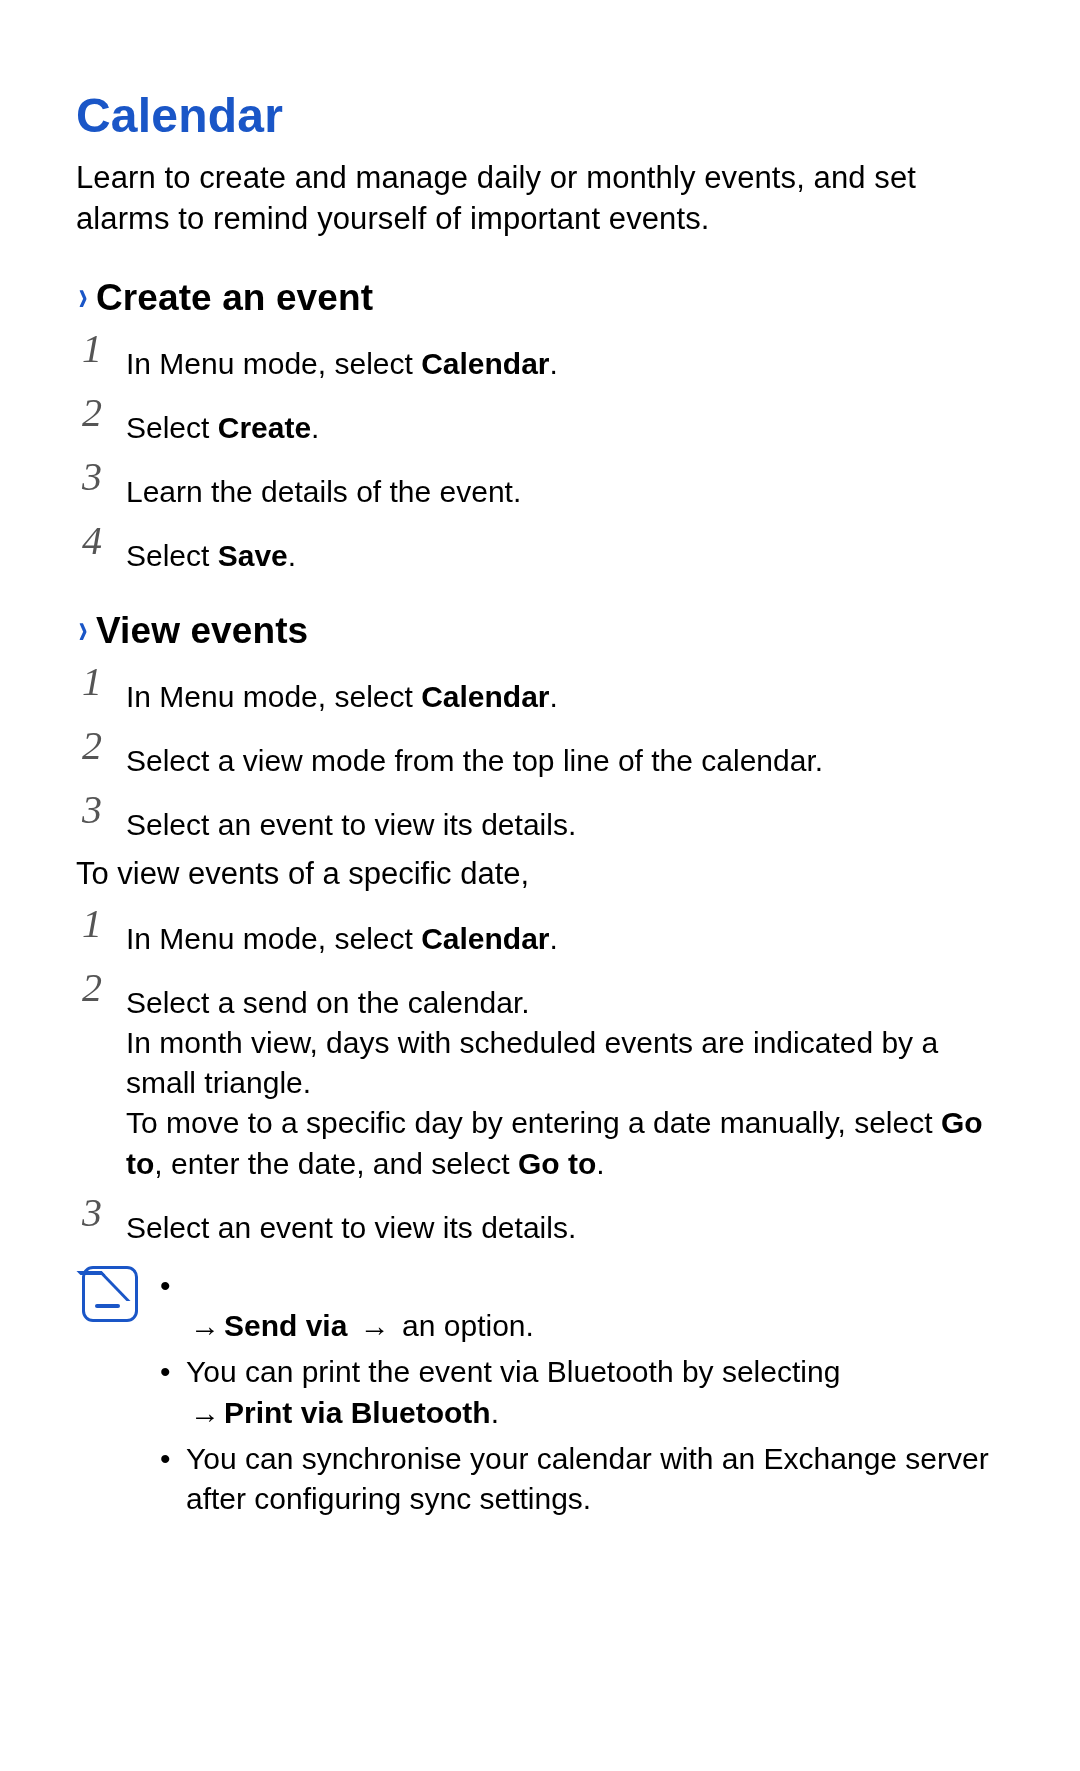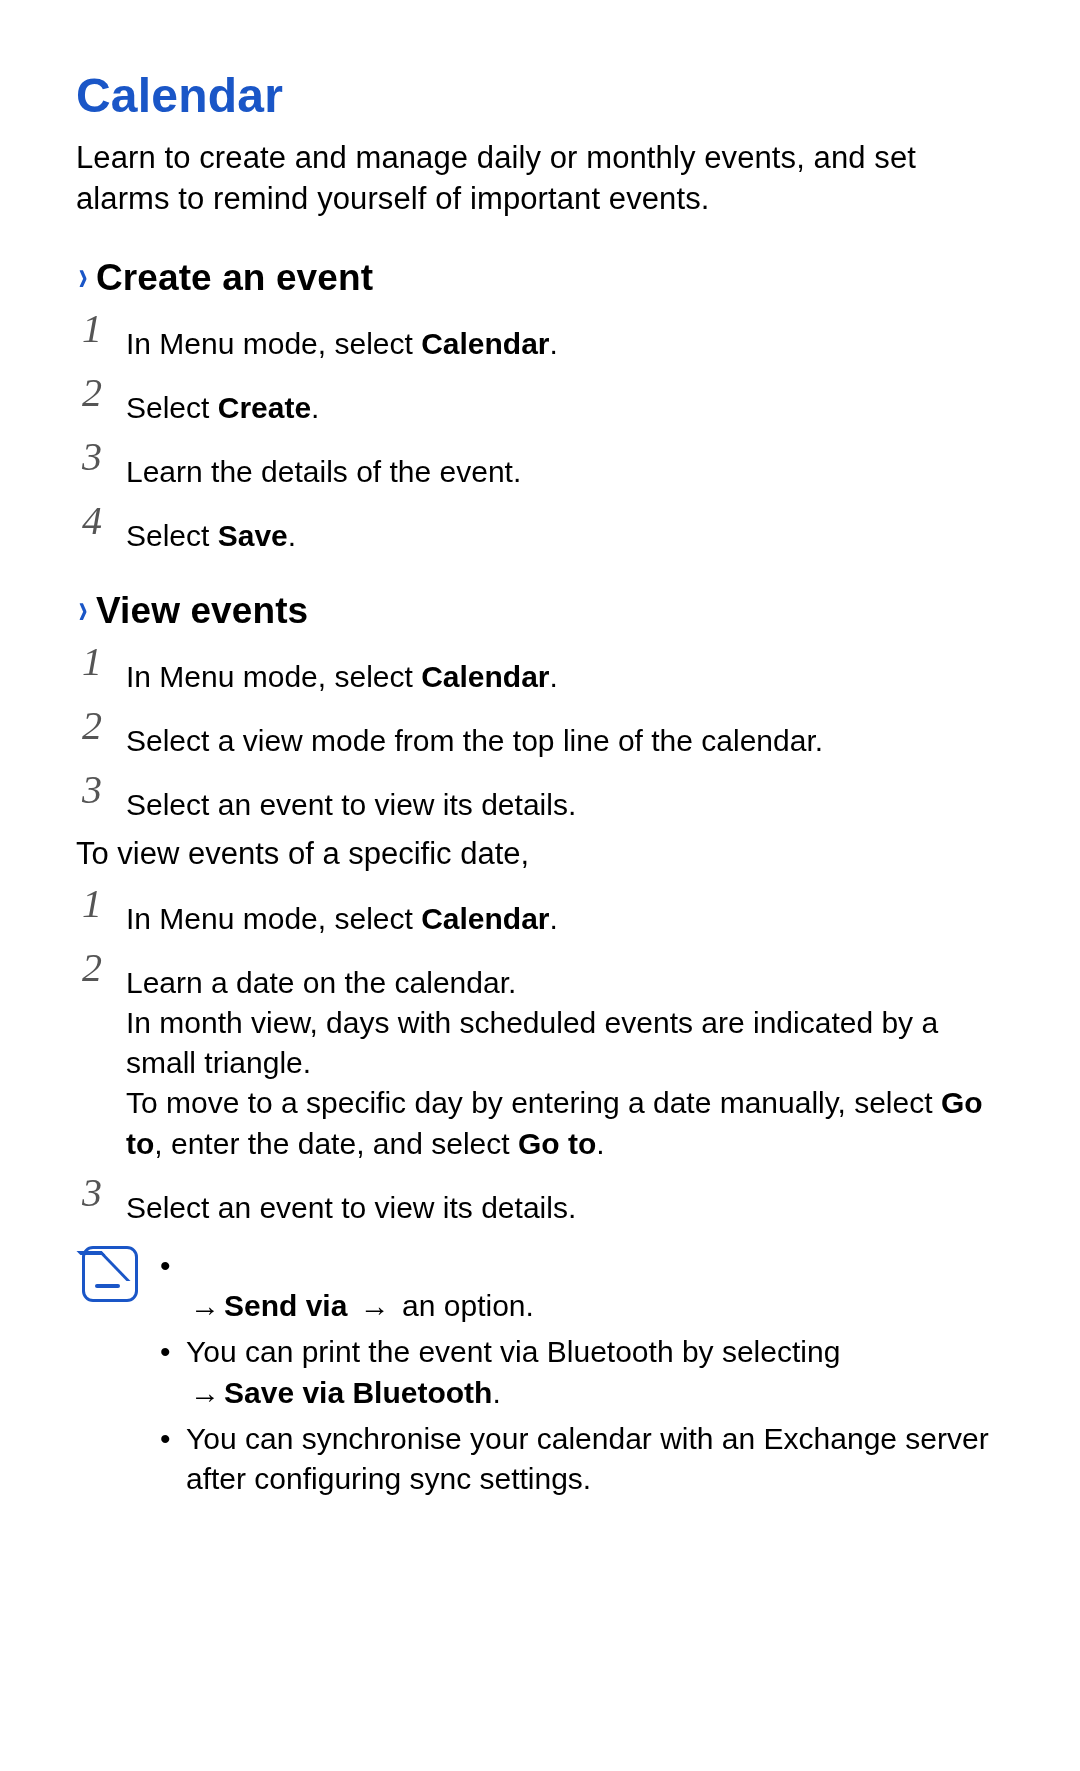--- a/index.html
+++ b/index.html
@@ -7,21 +7,21 @@
     padding: 0;
     background: #fff;
     font-family: "Segoe UI", "Myriad Pro", Arial, sans-serif;
     color: #000;
   }
   .page {
     width: 1080px;
     height: 1771px;
     position: relative;
     box-sizing: border-box;
-    padding: 68px 70px 0 76px;
+    padding: 88px 70px 0 76px;
   }
   .h1 {
     color: #1a56c7;
     font-size: 48px;
     font-weight: 700;
     margin: 0 0 8px 0;
     letter-spacing: 0.2px;
   }
   .intro {
     font-size: 31px;
@@ -217,21 +217,21 @@
   <div class="step">
     <span class="step-num">1</span>
     <span class="step-body">
       <span>In Menu mode, select </span><span class="b">Calendar</span><span>.</span>
     </span>
   </div>
 
   <div class="step">
     <span class="step-num">2</span>
     <span class="step-body">
-      <span>Learn a date on the calendar.</span><br>
+      <span>Select a send on the calendar.</span><br>
       <span>In month view, days with scheduled events are indicated by a small triangle.</span><br>
       <span>To move to a specific day by entering a date manually, select </span><span class="b">Go to</span><span>, enter the date, and select </span><span class="b">Go to</span><span>.</span>
     </span>
   </div>
 
   <div class="step">
     <span class="step-num">3</span>
     <span class="step-body">Select an event to view its details.</span>
   </div>
 
@@ -242,21 +242,21 @@
         <span class="bullet">•</span>
         <span class="note-text">
           <br>
           <span class="arrow">→</span><span class="b">Send via</span> <span class="arrow">→</span><span> an option.</span>
         </span>
       </div>
       <div class="note-item">
         <span class="bullet">•</span>
         <span class="note-text">
           <span>You can print the event via Bluetooth by selecting </span><br>
-          <span class="arrow">→</span><span class="b">Save via Bluetooth</span><span>.</span>
+          <span class="arrow">→</span><span class="b">Print via Bluetooth</span><span>.</span>
         </span>
       </div>
       <div class="note-item">
         <span class="bullet">•</span>
         <span class="note-text">You can synchronise your calendar with an Exchange server after configuring sync settings.</span>
       </div>
     </div>
   </div>
 
 

